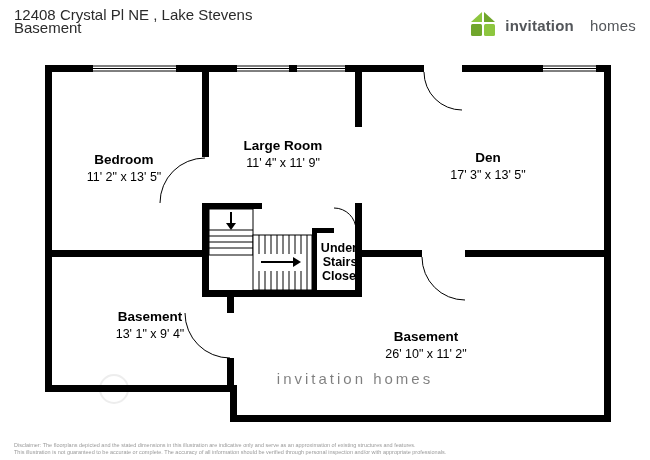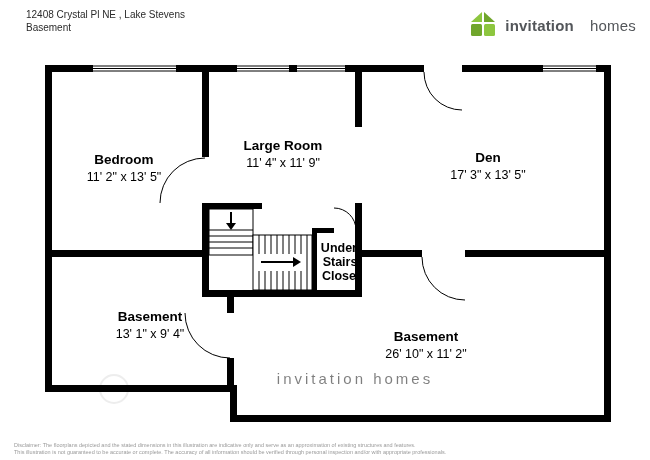--- a/index.html
+++ b/index.html
@@ -1,20 +1,20 @@
 <!DOCTYPE html>
 <html><head>
 <meta charset="utf-8">
 <style>
   * { margin:0; padding:0; box-sizing:border-box; }
   html,body { width:650px; height:460px; }
   body { background:#ffffff; font-family:"Liberation Sans",sans-serif; position:relative; overflow:hidden; }
   .page { position:absolute; inset:0; background:#fff; }
 
-  .header { position:absolute; left:14px; top:8px; font-size:10px; color:#2b2b2b; line-height:13px;margin-left:12px; }
+  .header { position:absolute; left:14px; top:8px; font-size:15px; color:#2b2b2b; line-height:13px; }
 
   .logo { position:absolute; right:14px; top:10px; display:flex; align-items:center; gap:7px; }
   .logo-text { font-size:15px; color:#53565a; letter-spacing:.2px; white-space:nowrap; }
   .logo-text .w1 { font-weight:700; }
   .logo-text .w2 { font-weight:400; margin-left:16px; }
 
   svg.plan { position:absolute; left:0; top:0; }
   svg.plan text { font-family:"Liberation Sans",sans-serif; fill:#000; }
   .room-name  { font-size:13.5px; font-weight:bold; }
   .room-dims  { font-size:12.5px; }

